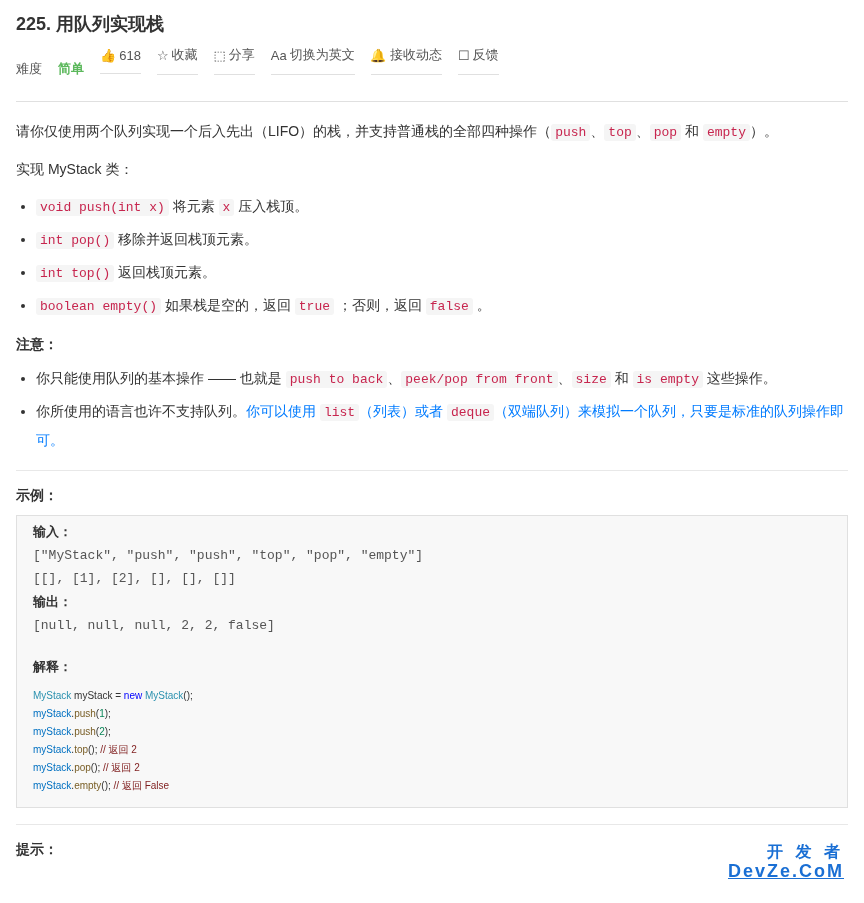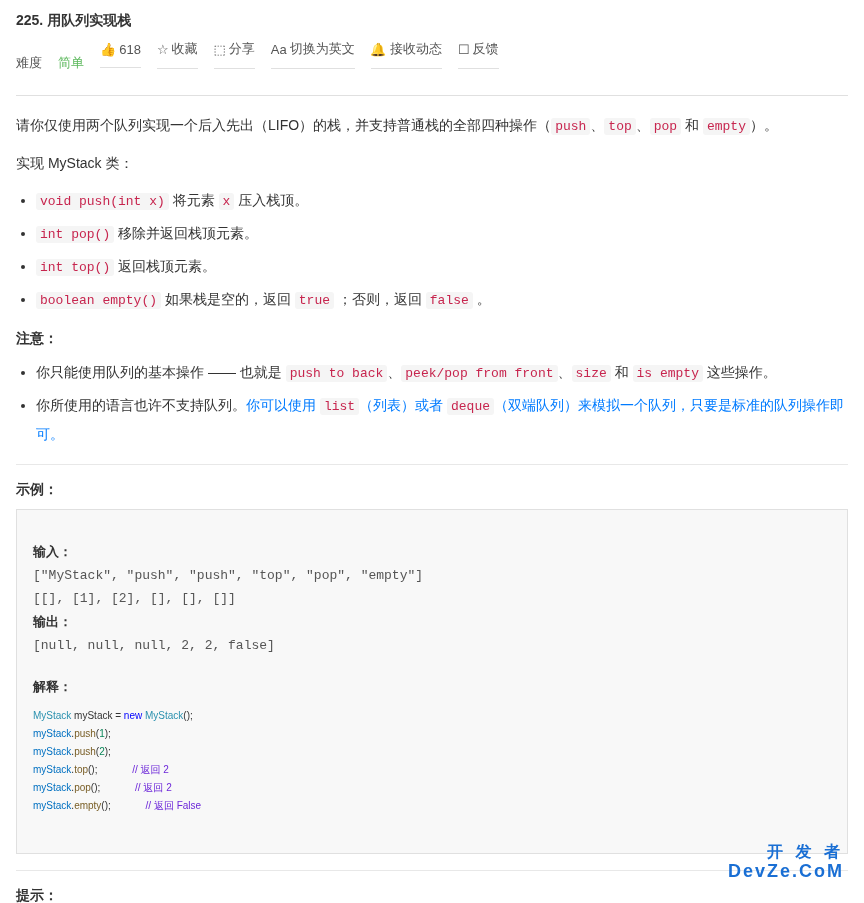--- a/index.html
+++ b/index.html
@@ -5,36 +5,36 @@
     * { box-sizing: border-box; margin: 0; padding: 0; }
     body {
       font-family: "Microsoft YaHei", "SimHei", Arial, sans-serif;
       font-size: 14px;
       color: #333;
       background: #fff;
       padding: 12px 16px;
       max-width: 864px;
     }
     .title {
-      font-size: 14px;
+      font-size: 18px;
       font-weight: bold;
       color: #333;
       margin-bottom: 10px;
     }
     .meta-bar {
       display: flex;
       align-items: center;
       gap: 16px;
       border-bottom: 1px solid #e0e0e0;
       padding-bottom: 10px;
       margin-bottom: 16px;
       font-size: 13px;
       color: #555;
     }
-    .meta-bar .difficulty-value { color: #5cb85c; font-weight: normal; text-align: right; }
+    .meta-bar .difficulty-value { color: #5cb85c; font-weight: bold; text-align: right; }
     .meta-bar .action-btn {
       color: #555;
       cursor: pointer;
       display: flex;
       align-items: center;
       gap: 3px;
     }
     .description {
       line-height: 1.8;
       margin-bottom: 9px;
@@ -62,42 +62,42 @@
       color: #c7254e;
     }
     .section-title {
       font-weight: bold;
       margin: 16px 0 10px 0;
     }
     .example-box {
       background: #f8f8f8;
       border: 1px solid #e0e0e0;
       border-radius: 0;
-      padding: 30px 16px;
+      padding: 4px 16px;
       margin-bottom: 16px;
       font-size: 13px;
       line-height: 1.8;
     }
     .example-box .label {
       font-weight: bold;
       color: #333;
     }
     .example-box .code-line {
       font-family: "Courier New", Consolas, monospace;
       color: #555;
     }
     .code-block {
       font-family: Liberation Sans, sans-serif;
       font-size: 10px;
       line-height: 1.8;
       padding: 8px 0;
     }
     .code-block .kw { color: #0000ff; }
     .code-block .cls { color: #2b91af; }
-    .code-block .cm { color: #6d28d9; margin-left: 32px; }
+    .code-block .cm { color: #7f1d1d; }
     .highlight-blue { color: #007bff; }
     .note-box {
       margin-bottom: 16px;
     }
     .watermark {
       position: fixed;
       bottom: 20px;
       right: 20px;
       text-align: right;
       line-height: 1.2;
@@ -106,20 +106,21 @@
       font-size: 16px;
       font-weight: bold;
       color: #1a6fd4;
       letter-spacing: 4px;
     }
     .watermark .line2 {
       font-size: 18px;
       font-weight: bold;
       color: #1a6fd4;
       letter-spacing: 2px;
+      text-decoration: underline;
     }
     .divider {
       border: none;
       border-top: 1px solid #e8e8e8;
       margin: 16px 0;
     }
   </style>
 </head>
 <body>
 

